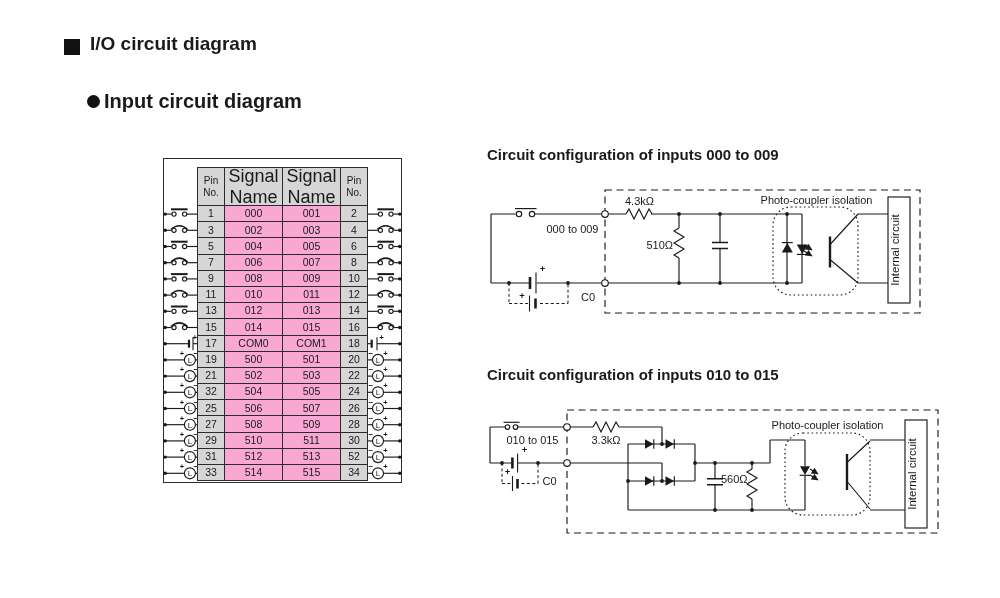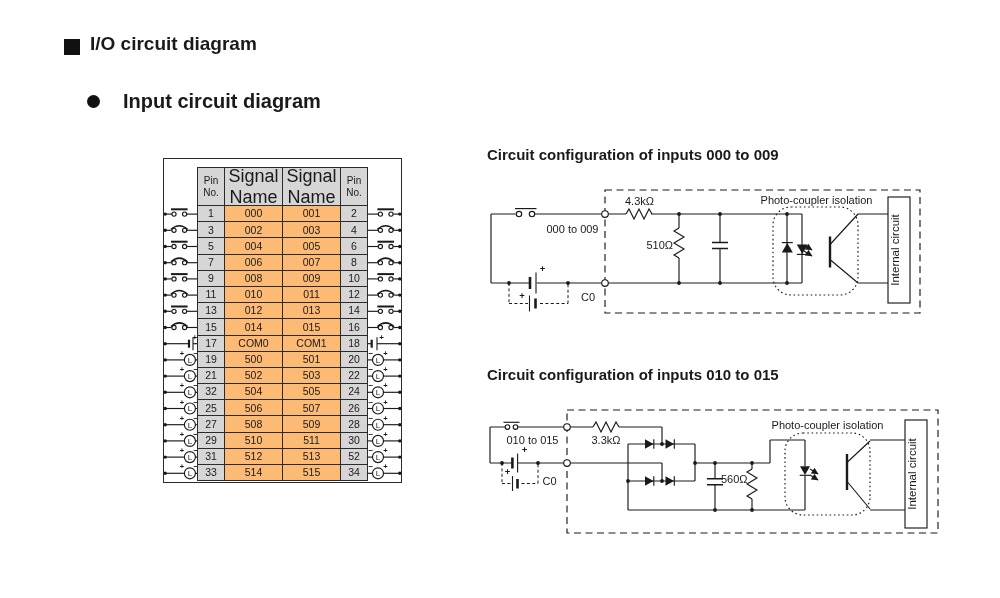--- a/index.html
+++ b/index.html
@@ -1,32 +1,32 @@
 <!DOCTYPE html>
 <html><head>
 <meta charset="utf-8">
 <style>
   html,body{margin:0;padding:0}
   body{width:1000px;height:598px;background:#fff;position:relative;overflow:hidden;
        font-family:"Liberation Sans",sans-serif;color:#1a1a1a}
   .abs{position:absolute}
   .h1{left:64px;top:33px;display:flex;align-items:flex-end;gap:10px;font-size:19px;font-weight:bold}
   .sq{width:16px;height:16px;background:#111;flex:0 0 auto}
-  .h2{left:87px;top:90px;display:flex;align-items:center;gap:23px;font-size:20px;font-weight:bold}
+  .h2{left:87px;top:90px;display:flex;align-items:center;gap:4px;font-size:20px;font-weight:bold}
   .dot-bullet{width:13px;height:13px;border-radius:50%;background:#111;flex:0 0 auto}
   .c-title{font-size:15px;font-weight:bold;white-space:nowrap}
   .t1{left:487px;top:146px}
   .t2{left:487px;top:366px}
 
   
   .pin-block{left:163px;top:158px;width:237px;height:323px;border:1px solid #2b2b2b}
   #pt{position:absolute;left:33px;top:8px;display:grid;
       grid-template-columns:27px 58px 58px 27px;
       grid-template-rows:38px repeat(17,16.2px);
-      border-top:1px solid #2b2b2b;border-left:1px solid #2b2b2b;background:#fdba74}
+      border-top:1px solid #2b2b2b;border-left:1px solid #2b2b2b;background:#f9a8d4}
   .cell{border-right:1px solid #2b2b2b;border-bottom:1px solid #2b2b2b;box-sizing:border-box;
         display:flex;align-items:center;justify-content:center;overflow:hidden}
   .gray{background:#d6d6d6}
   .hcell{flex-direction:column;line-height:1.15}
   .hc-small{font-size:10px}
   .hc-big{font-size:18px}
   .dcell{font-size:10.5px;line-height:1}
   .strip{position:absolute;top:0;height:323px;overflow:visible}
   #symL{left:0;width:33px}
   #symR{left:203px;width:34px}

